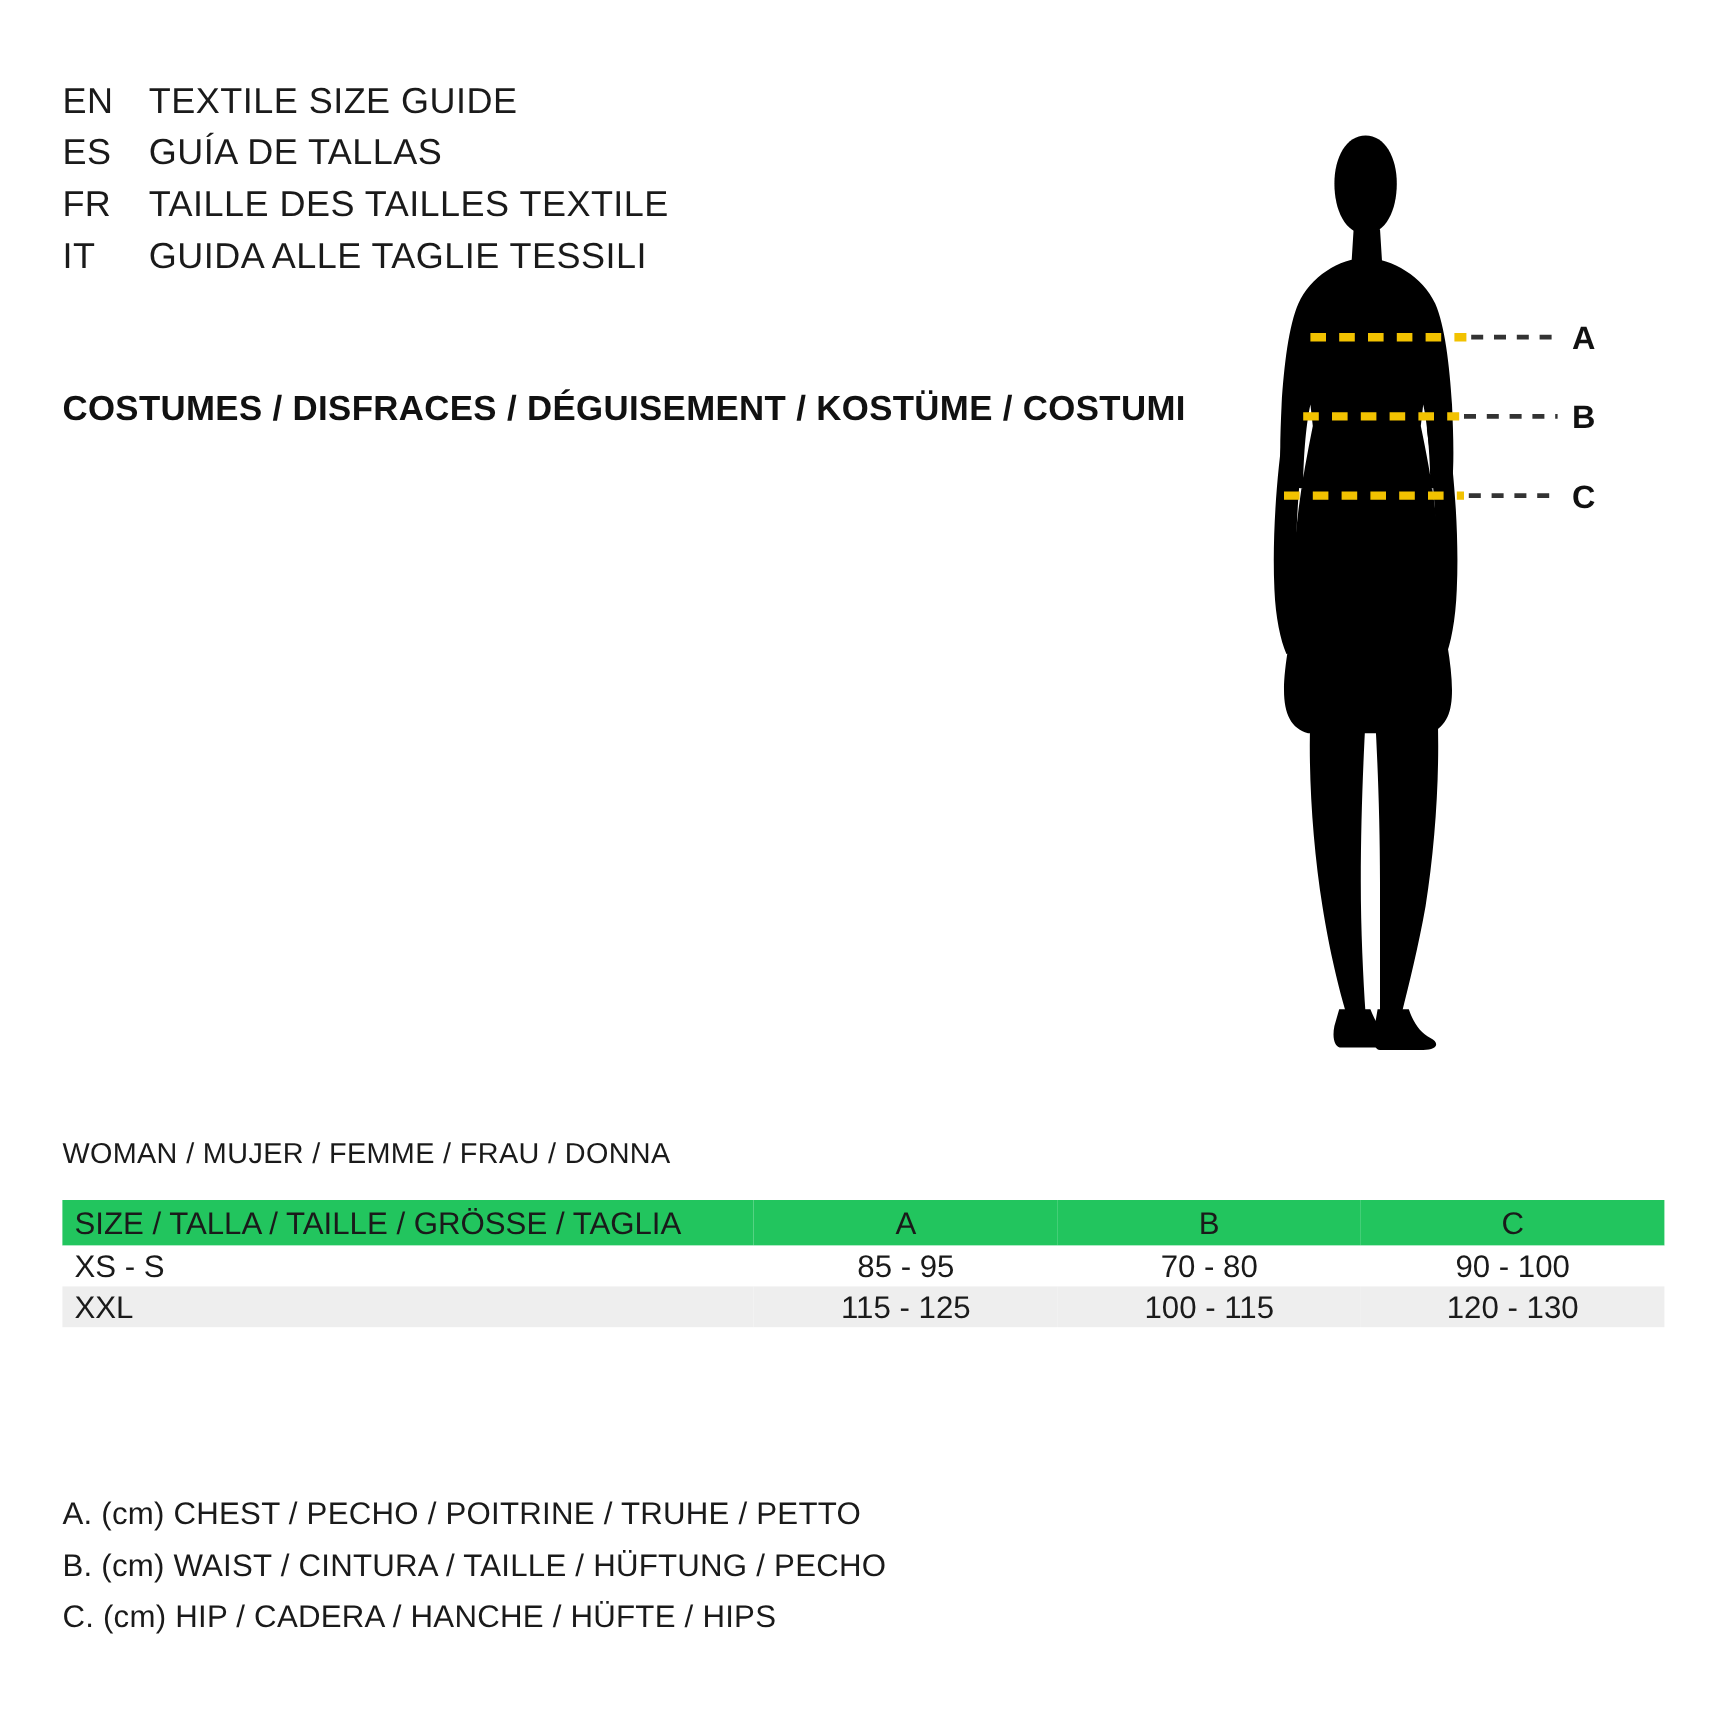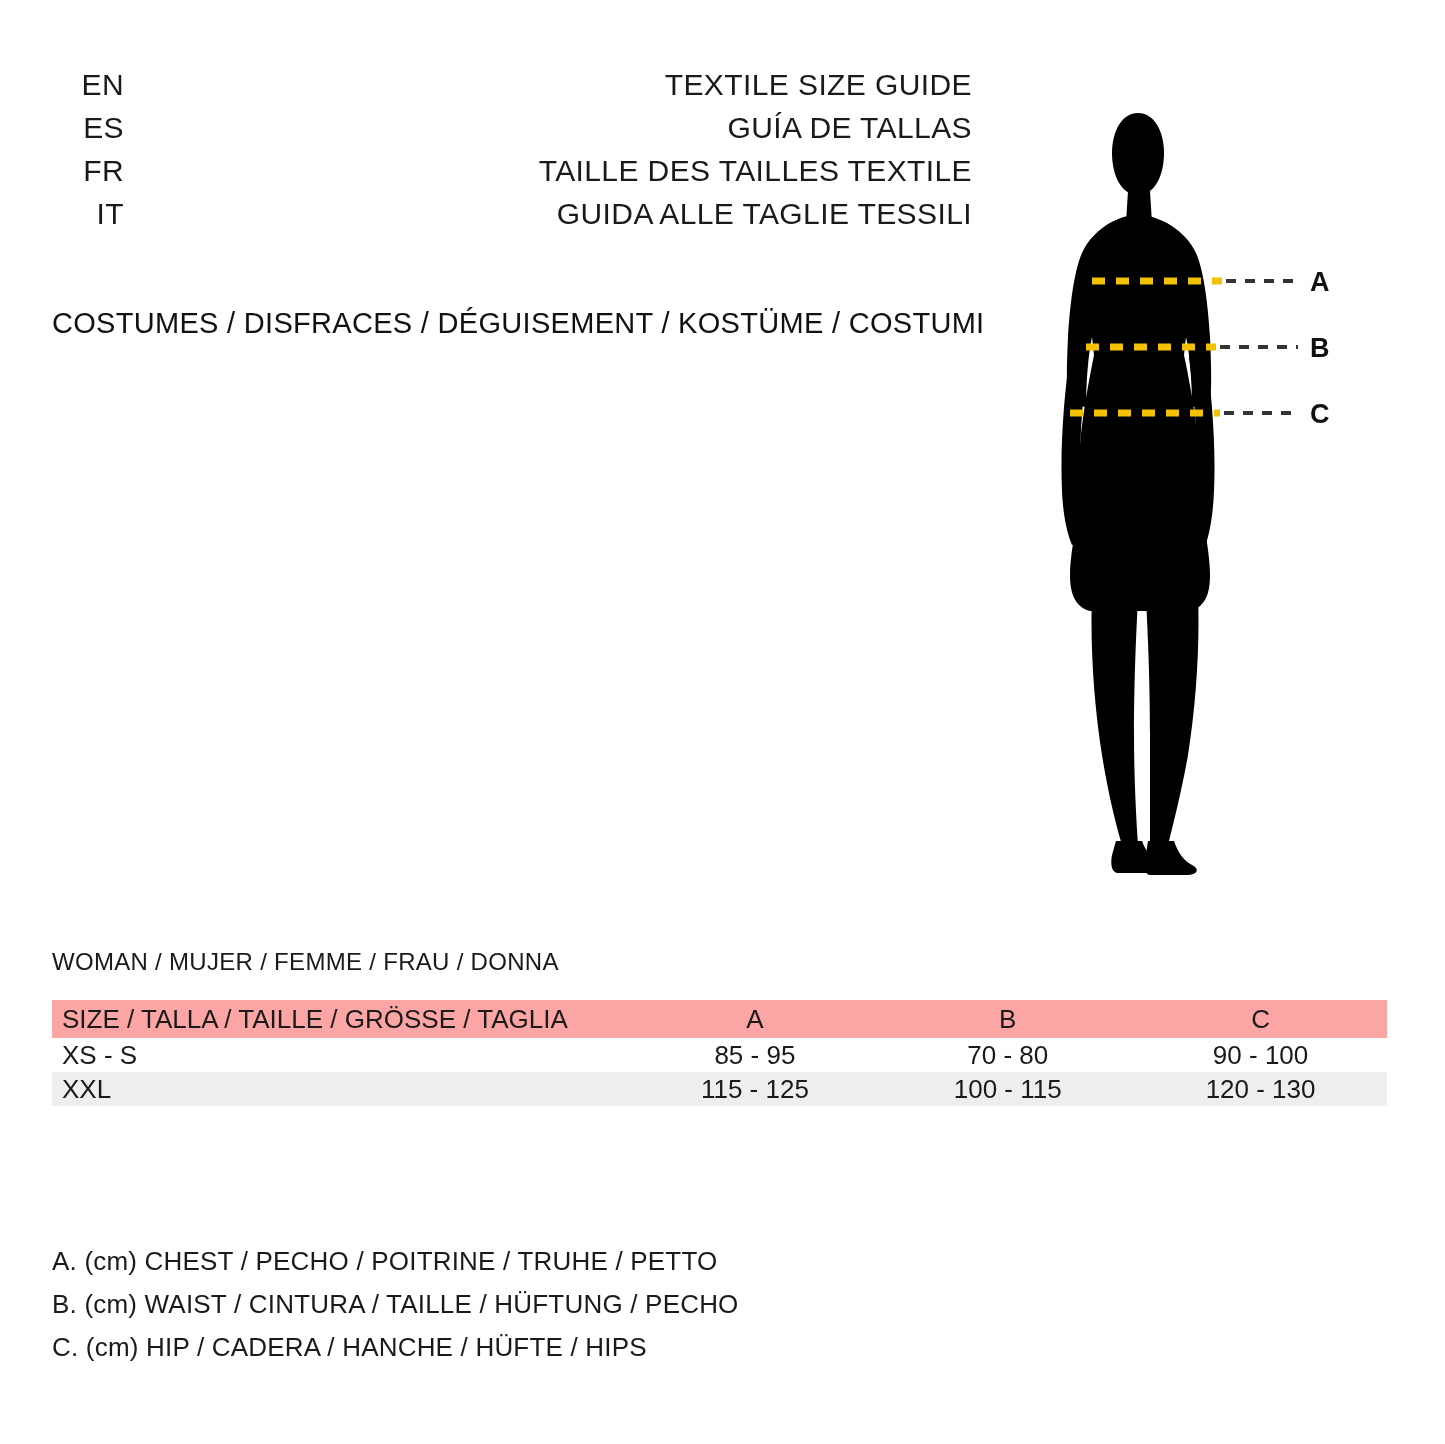--- a/index.html
+++ b/index.html
@@ -15,43 +15,42 @@
     color: #1a1a1a;
     overflow: hidden;
   }
 
   
   .lang-block {
     position: absolute;
     left: 52px;
     top: 68px;
     width: 920px;
-    text-align: right;
   }
   .lang-row {
     display: flex;
     align-items: baseline;
     height: 43px;
     font-size: 30px;
     letter-spacing: 0.4px;
     color: #1a1a1a;
   }
   .lang-code {
     width: 72px;
     flex: 0 0 72px;
   }
   .lang-text {
     flex: 1 1 auto;
   }
   .subtitle {
     position: absolute;
     left: 52px;
-    top: 307px;
+    top: 325px;
     font-size: 29px;
-    font-weight: normal;
+    font-weight: bold;
     letter-spacing: 0.3px;
     color: #111;
   }
 
   
   .figure-wrap {
     position: absolute;
     left: 1020px;
     top: 55px;
     width: 360px;
@@ -93,21 +92,21 @@
   }
   table.size-table th,
   table.size-table td {
     padding: 0;
     height: 34px;
     font-weight: normal;
     text-align: center;
     vertical-align: middle;
   }
   table.size-table thead th {
-    background: #fca5a5;
+    background: #22c55e;
     height: 38px;
     margin-top: 24px;
   }
   table.size-table th.col-size,
   table.size-table td.col-size {
     text-align: left;
     padding-left: 10px;
     width: 560px;
   }
   table.size-table .col-a { width: 250px; }

